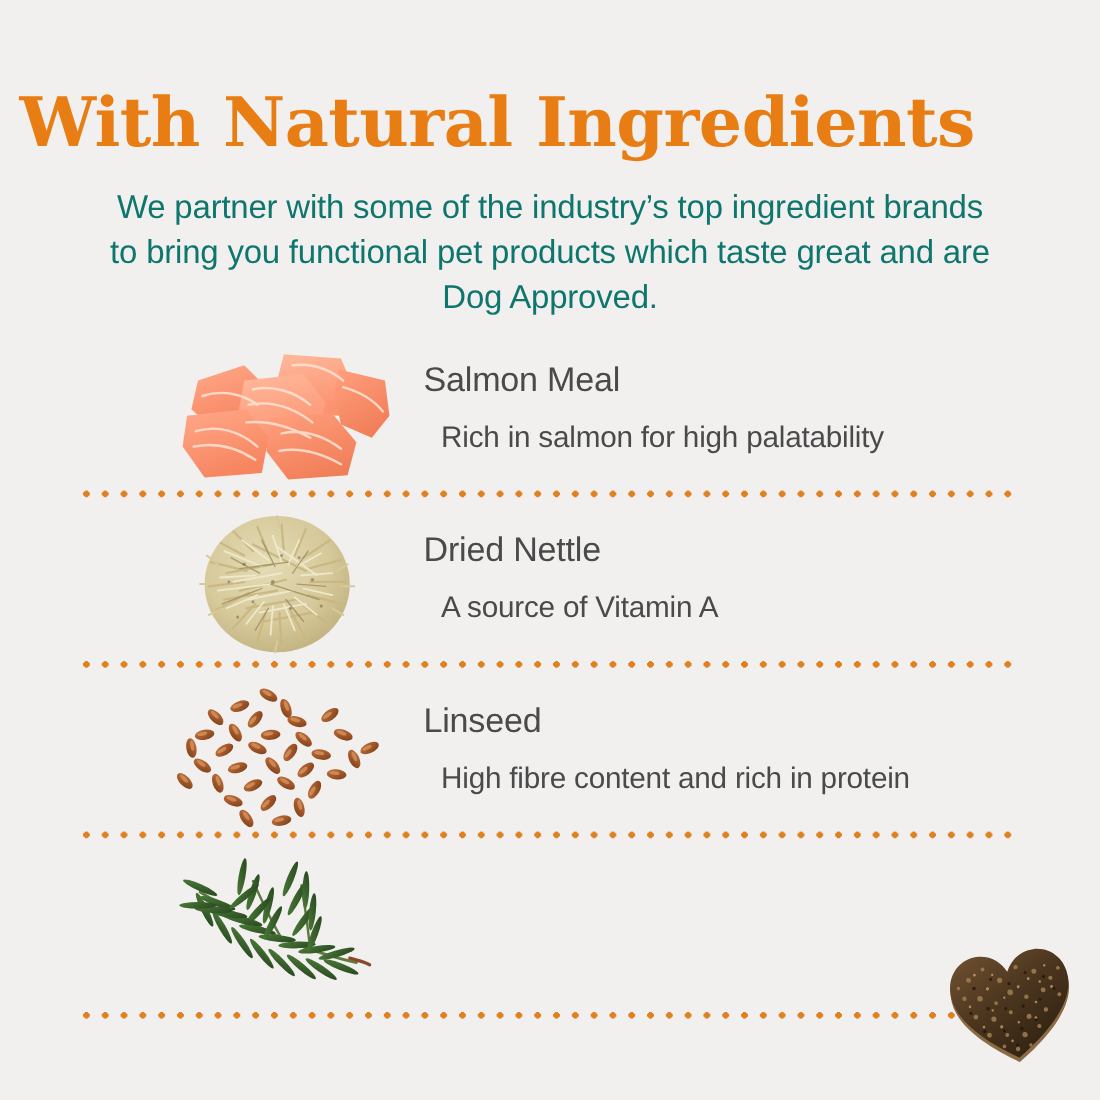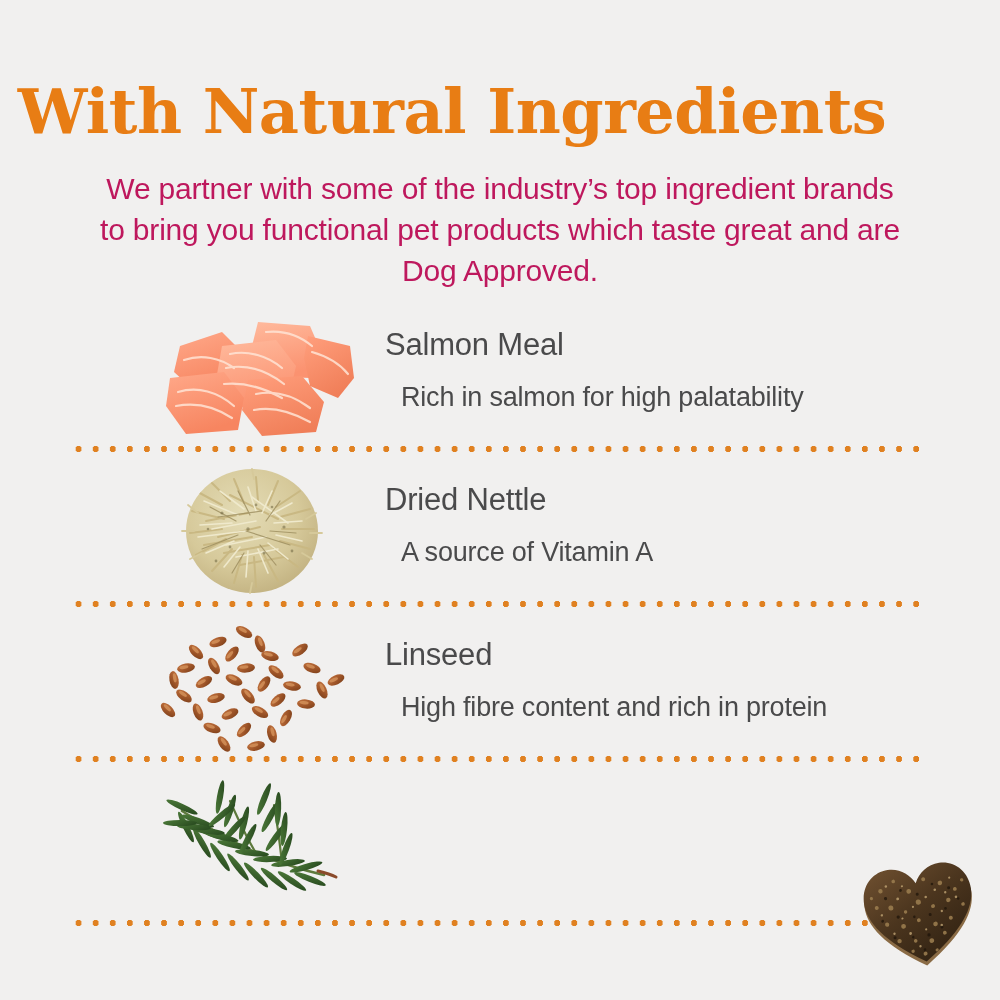--- a/index.html
+++ b/index.html
@@ -39,21 +39,21 @@
     line-height: 72px;
     white-space: nowrap;
   }
 
   .subhead {
     position: absolute;
     left: 100px;
     top: 168px;
     width: 800px;
     text-align: center;
-    color: #be185d;
+    color: #0f766e;
     font-family: "Liberation Sans", sans-serif;
     font-weight: normal;
     font-size: 30px;
     line-height: 41px;
     letter-spacing: -0.2px;
   }
 
   
   .rows {
     position: absolute;

